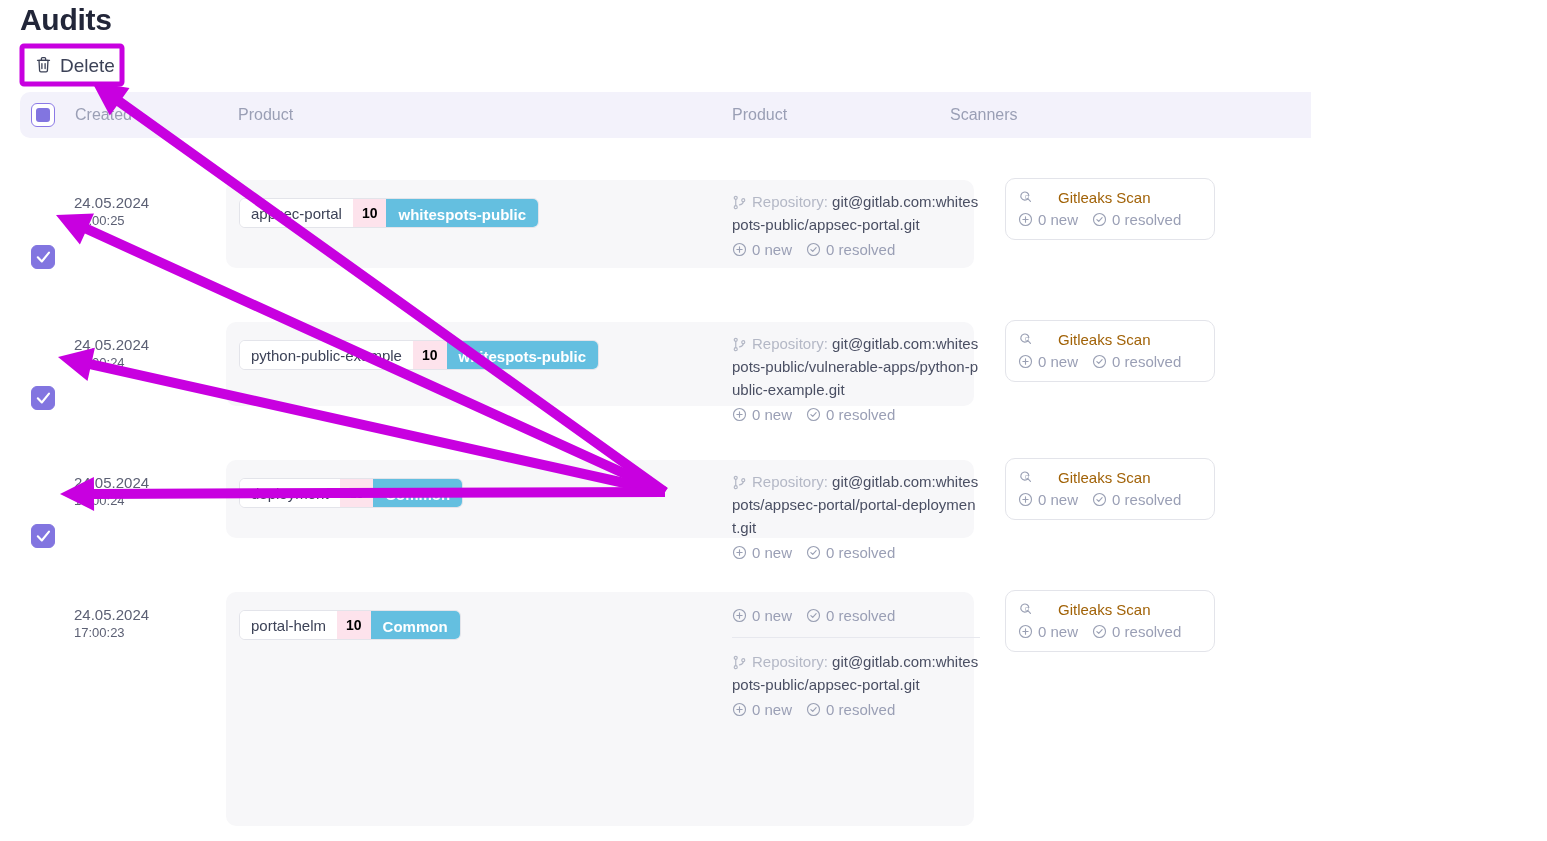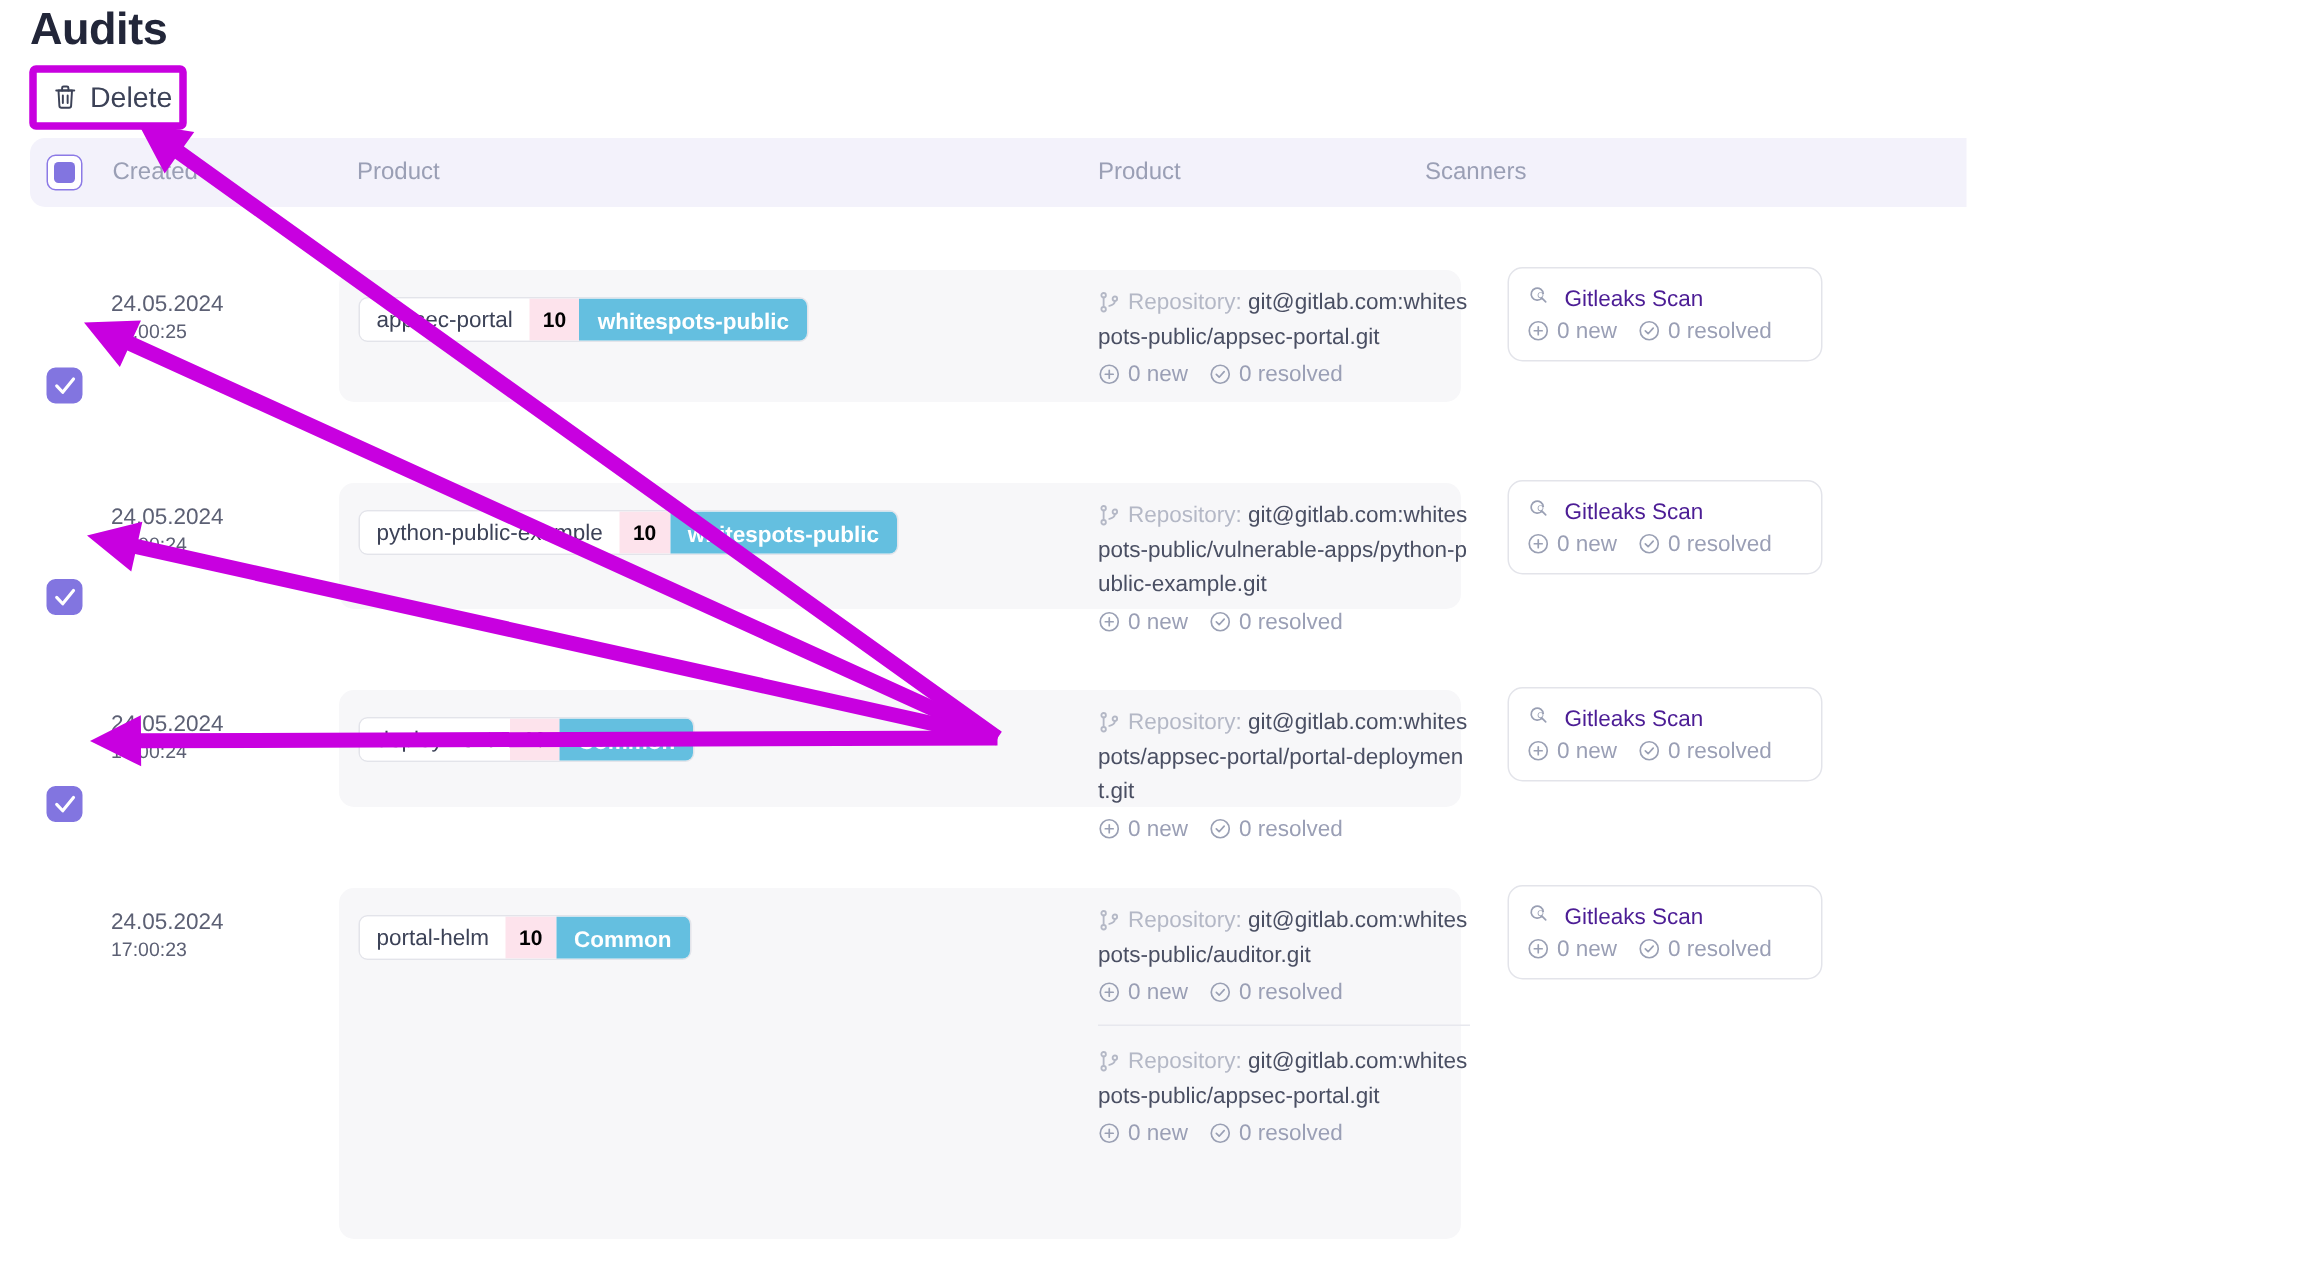--- a/index.html
+++ b/index.html
@@ -131,22 +131,22 @@
     font-size: 15px; color: #9a9fb5;
   }
   .asset .stat { display: inline-flex; align-items: center; gap: 5px; }
 
   .cell-scanners { position: absolute; left: 985px; top: 40px; width: 210px; }
   .scanner-box {
     border: 1px solid #e3e4ea; border-radius: 10px;
     padding: 10px 12px 11px 12px; background: #ffffff;
   }
   .scanner-box .sname {
-    display: flex; align-items: flex-end; gap: 10px;
-    font-size: 15px; color: #4c1d95; margin-bottom: 4px;
+    display: flex; align-items: flex-start; gap: 25px;
+    font-size: 15px; color: #a16207; margin-bottom: 4px;
   }
   .scanner-box .stats {
     display: flex; align-items: center; gap: 14px;
     font-size: 15px; color: #9a9fb5;
   }
   .scanner-box .stat { display: inline-flex; align-items: center; gap: 5px; }
 
   .kebab {
     position: absolute; right: 28px;
     width: 20px; height: 24px; cursor: pointer;
@@ -481,29 +481,20 @@
       <div class="cell-product" style="min-height:234px">
         <span class="chip">
           <span class="name">portal-helm</span>
           <span class="count">10</span>
           <span class="group">Common</span>
         </span>
       </div>
 
       <div class="cell-assets">
       <div class="asset">
-        <span class="repo-line">
-          <span><svg class="repo-icon" width="15" height="15" viewBox="0 0 16 16" fill="none" stroke="#b4b8c6" stroke-width="1.3" stroke-linecap="round" stroke-linejoin="round">
-                      <circle cx="4" cy="3" r="1.6"></circle>
-                      <circle cx="4" cy="13" r="1.6"></circle>
-                      <circle cx="12" cy="5.5" r="1.6"></circle>
-                      <path d="M4 4.6v6.8"></path>
-                      <path d="M12 7.1c0 2.6-2.4 3.1-4 3.5"></path>
-                    </svg></span><span class="repo-label">Repository:</span> <span class="repo-url">git@gitlab.com:whitespots-public/auditor.git</span>
-        </span>
 
       <div class="stats">
         <span class="stat">
                     <svg width="15" height="15" viewBox="0 0 16 16" fill="none" stroke="#9aa0b4" stroke-width="1.2">
                       <circle cx="8" cy="8" r="6.4"></circle>
                       <path d="M8 5.2v5.6M5.2 8h5.6" stroke-linecap="round"></path>
                     </svg>
                     <span>0 new</span>
                   </span>
         <span class="stat">

